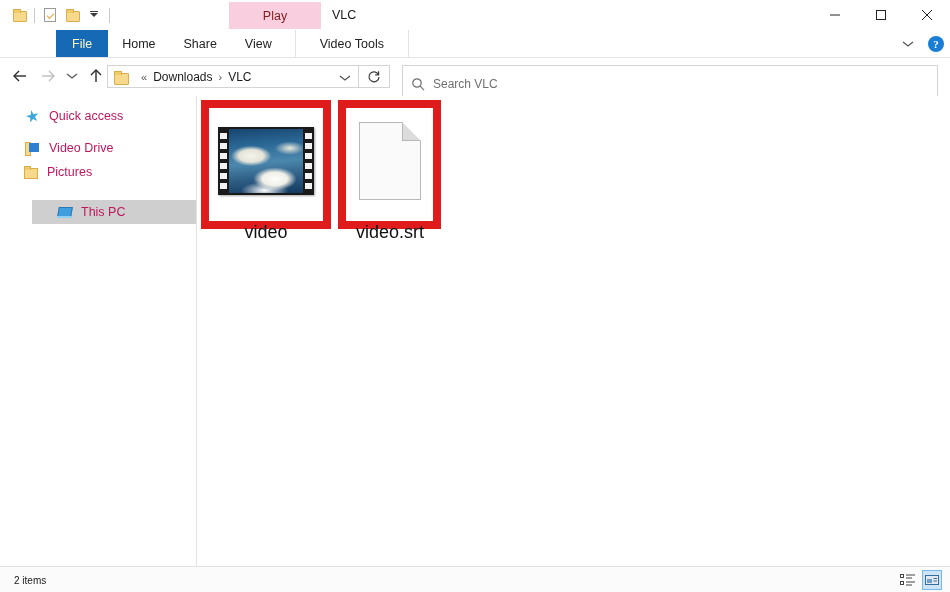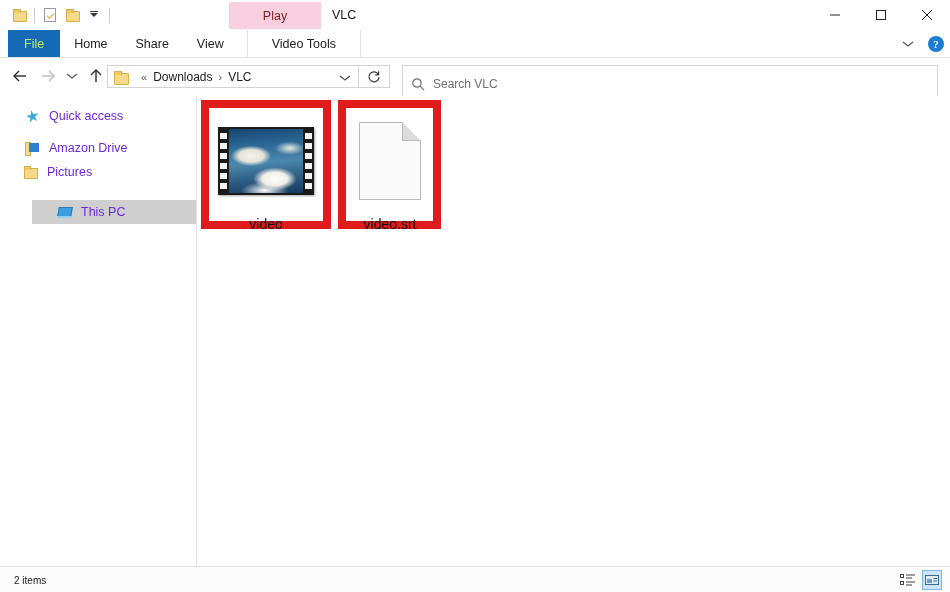--- a/index.html
+++ b/index.html
@@ -72,21 +72,21 @@
   
   .ribbon {
     position: absolute; left: 0; top: 30px; width: 950px; height: 28px;
     background: #ffffff;
   }
   .tabstrip { position: absolute; left: 8px; top: 0; height: 28px; display: flex; }
   .tab {
     height: 28px; display: flex; align-items: center; justify-content: center;
     font-size: 12.5px; color: #222; padding: 0 14px; white-space: nowrap;
   }
-  .tab.file { background: #1569b5; color: #bef264; padding: 12px 16px; }
+  .tab.file { background: #1569b5; color: #fef9c3; padding: 12px 16px; margin-left: 48px; }
   .tab.ctx {
     background: #ffffff; border-left: 1px solid #e2e2e2;
     border-right: 1px solid #e2e2e2; border-bottom: 1px solid #ffffff;
     margin-left: 9px; padding: 0 24px;
   }
   .ribbon-right { position: absolute; right: 6px; top: 0; height: 28px;
                   display: flex; align-items: center; gap: 10px; }
   .collapse-chev { width: 20px; height: 20px; display: flex;
                    align-items: center; justify-content: center; }
   .help-ico {
@@ -141,21 +141,21 @@
   }
   .search-ph { font-size: 12px; color: #6f6f6f; margin-left: 8px; }
 
   
   .sidebar {
     position: absolute; left: 0; top: 96px; width: 197px; height: 470px;
     background: #ffffff; border-right: 1px solid #e3e3e3;
   }
   .nav-item {
     height: 24px; display: flex; align-items: center;
-    font-size: 12.5px; color: #6d28d9; padding-left: 24px;
+    font-size: 12.5px; color: #be185d; padding-left: 24px;
   }
   .nav-item.sel { background: #cfcfcf; margin-left: 32px; }
   .nav-item.indent { padding-left: 22px; }
   .nav-ico { width: 17px; display: flex; align-items: center;
              justify-content: center; margin-right: 8px; flex: 0 0 17px; }
   .nav-gap { height: 8px; }
 
   .star {
     width: 13px; height: 13px; background: #3ba7dd;
     clip-path: polygon(50% 0%,61% 35%,98% 35%,68% 57%,79% 91%,50% 70%,21% 91%,32% 57%,2% 35%,39% 35%);
@@ -266,21 +266,21 @@
     background: #dcdcdc; border-left: 1px solid #b8b8b8;
     border-bottom: 1px solid #b8b8b8;
     clip-path: polygon(0 0, 100% 100%, 0 100%);
   }
   .doc-fold2 {
     position: absolute; right: -1px; top: -1px; width: 19px; height: 19px;
     background: #ffffff;
     clip-path: polygon(0 0, 100% 0, 100% 100%);
   }
   .tile-label {
-    margin-top: 8px; font-size: 14px; color: #111; text-align: center;
+    margin-top: 16px; font-size: 18px; color: #111; text-align: center;
     line-height: 16px; white-space: nowrap;
   }
 
   
   .statusbar {
     position: absolute; left: 0; top: 566px; width: 950px; height: 26px;
     background: #fbfbfb; border-top: 1px solid #e3e3e3;
   }
   .status-txt {
     position: absolute; left: 14px; top: 0; height: 26px;
@@ -424,21 +424,21 @@
         </span>
       <span>Quick access</span>
     </div>
 
     <div class="nav-gap"></div>
 
     <div class="nav-item">
       <span class="nav-ico">
           <span class="amz"></span>
         </span>
-      <span>Amazon Drive</span>
+      <span>Video Drive</span>
     </div>
 
     <div class="nav-item indent">
       <span class="nav-ico">
           <span class="pic-folder"></span>
         </span>
       <span>Pictures</span>
     </div>
 
     <div class="nav-gap"></div>

